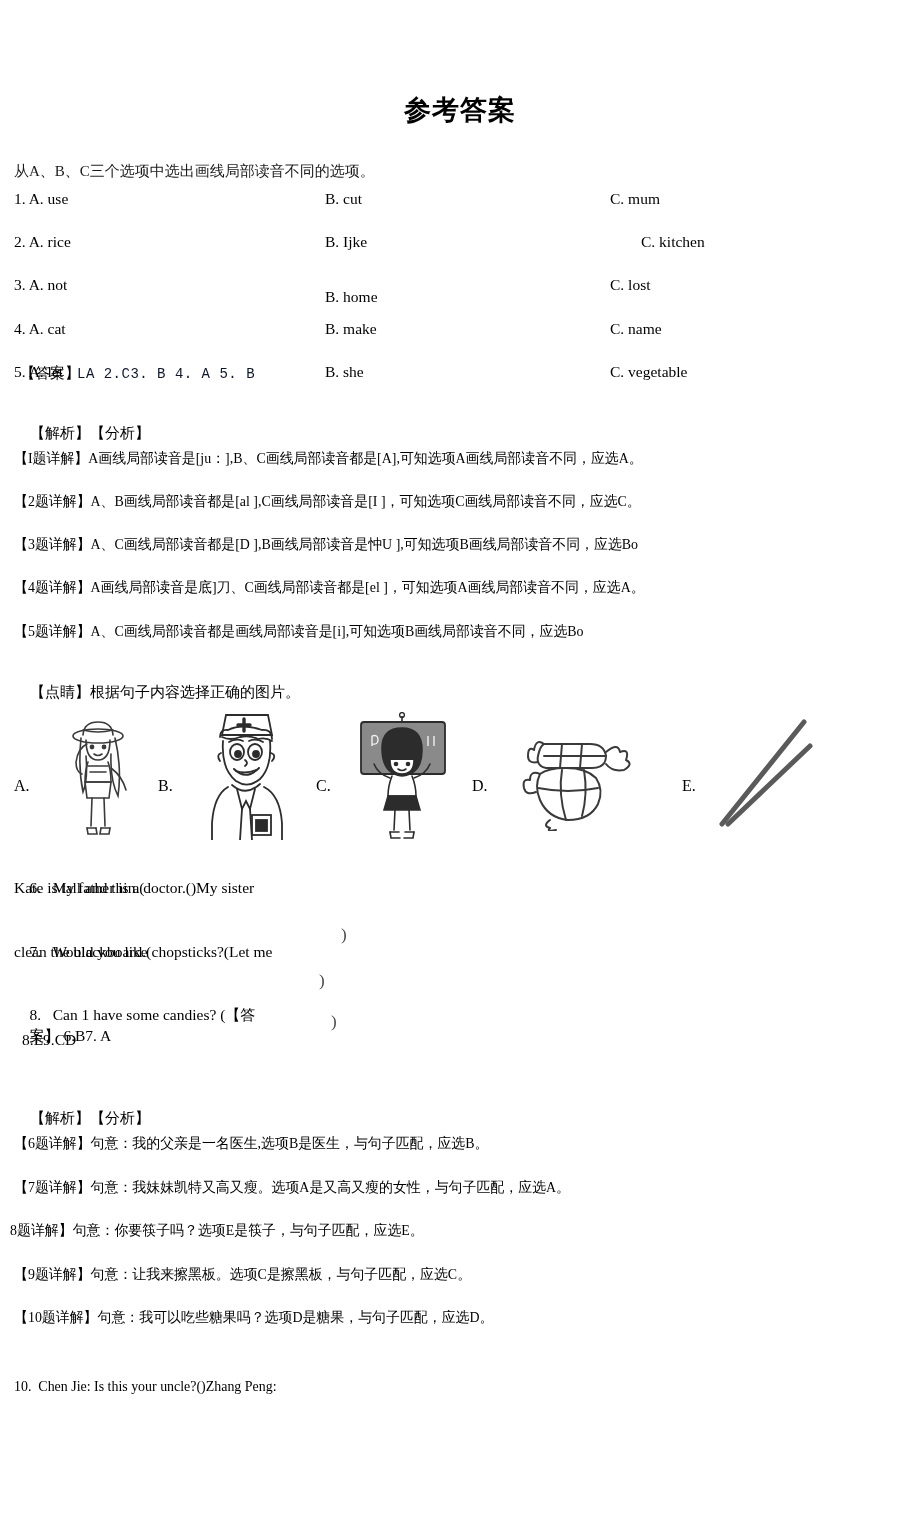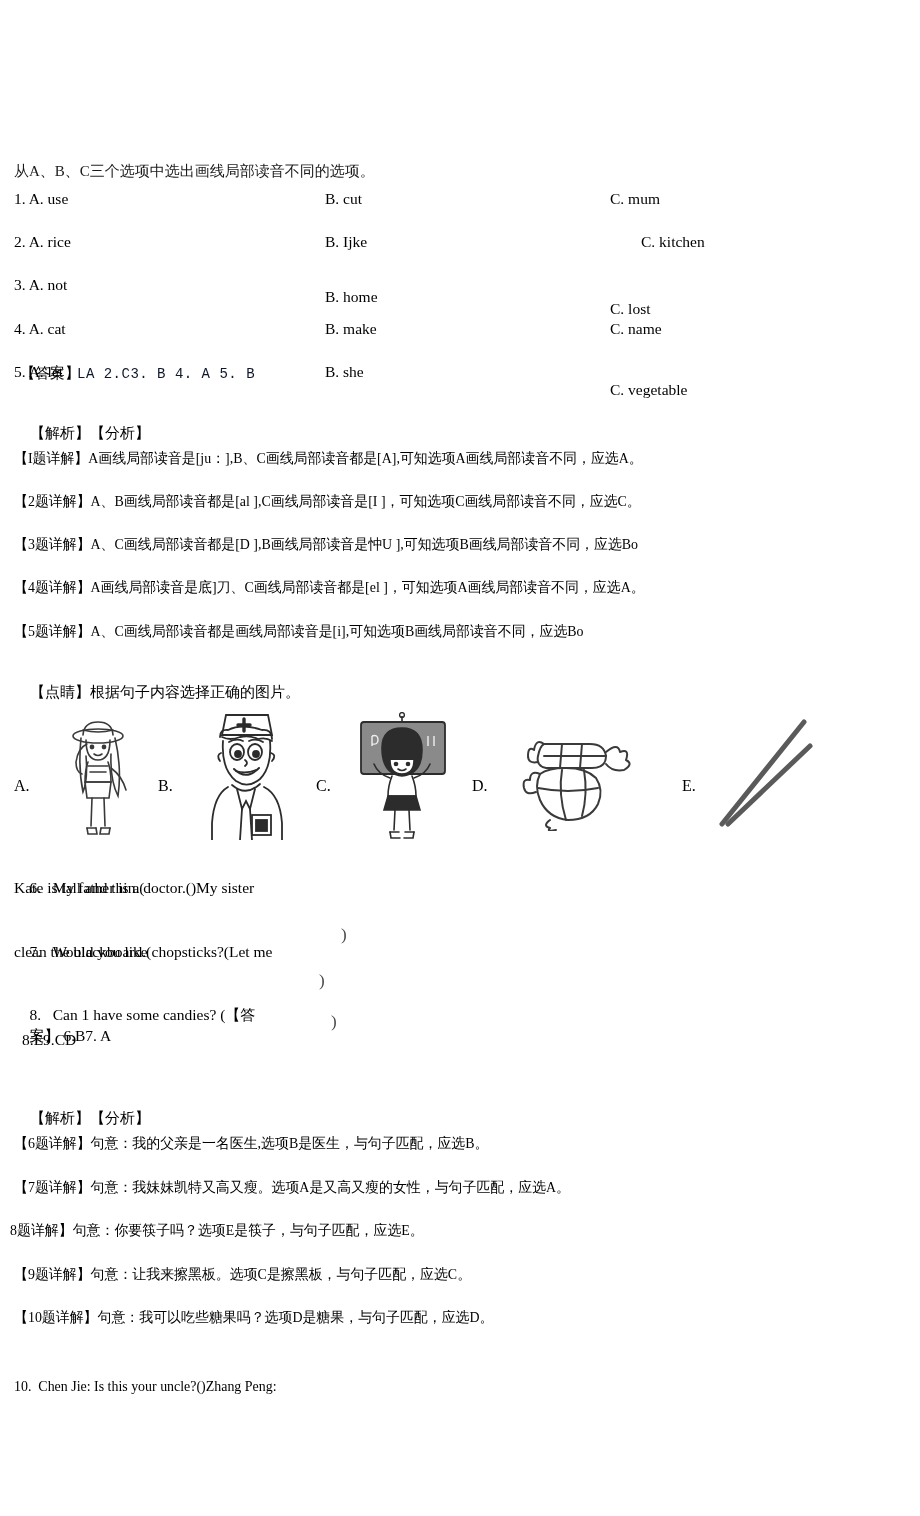--- a/index.html
+++ b/index.html
@@ -73,44 +73,45 @@
   .paren {
     font-size: 17px;
     color: #4a4a4a;
   }
 </style>
 </head>
 <body>
 
 <div class="page">
 
+  <div class="abs doc-title">参考答案</div>
 
   <div class="abs cn body-line" style="left:14px; top:163px;">从A、B、C三个选项中选出画线局部读音不同的选项。</div>
 
   <div class="abs qrow col-a" style="top:190px;"><span>1.</span> <span>A. use</span></div>
   <div class="abs qrow col-b" style="top:190px;">B. cut</div>
   <div class="abs qrow col-c" style="top:190px;">C. mum</div>
 
   <div class="abs qrow col-a" style="top:233px;"><span>2.</span> <span>A. rice</span></div>
   <div class="abs qrow col-b" style="top:233px;">B. Ijke</div>
   <div class="abs qrow col-c" style="top:233px;margin-left:31px;">C. kitchen</div>
 
   <div class="abs qrow col-a" style="top:276px;"><span>3.</span> <span>A. not</span></div>
   <div class="abs qrow col-b" style="top:276px;margin-top:12px;">B. home</div>
-  <div class="abs qrow col-c" style="top:276px;margin-top:24px;">C. lost</div>
+  <div class="abs qrow col-c" style="top:276px;">C. lost</div>
 
   <div class="abs qrow col-a" style="top:320px;"><span>4.</span> <span>A. cat</span></div>
   <div class="abs qrow col-b" style="top:320px;">B. make</div>
   <div class="abs qrow col-c" style="top:320px;">C. name</div>
 
   <div class="abs qrow col-a" style="top:363px;"><span>5.</span> <span>A. let</span></div>
   <div class="abs cn blue" style="left:20px; top:364px; font-size:15px;">【答案】</div>
   <div class="abs ans-mono" style="left:77px; top:366px;">LA 2.C3. B 4. A 5. B</div>
   <div class="abs qrow col-b" style="top:363px;">B. she</div>
-  <div class="abs qrow col-c" style="top:363px;margin-top:18px;">C. vegetable</div>
+  <div class="abs qrow col-c" style="top:363px;">C. vegetable</div>
 
   <div class="abs" style="left:14px; top:406px;">
     <span class="cn blue" style="font-size:15px;">【解析】</span><span class="cn" style="font-size:15px;">【分析】</span>
   </div>
 
   <div class="abs cn narrow" style="left:14px; top:449px; font-size:14.5px;">【I题详解】A画线局部读音是[ju：],B、C画线局部读音都是[A],可知选项A画线局部读音不同，应选A。</div>
   <div class="abs cn narrow" style="left:14px; top:492px; font-size:14.5px;">【2题详解】A、B画线局部读音都是[al ],C画线局部读音是[I ]，可知选项C画线局部读音不同，应选C。</div>
   <div class="abs cn narrow" style="left:14px; top:535px; font-size:14.5px;">【3题详解】A、C画线局部读音都是[D ],B画线局部读音是忡U ],可知选项B画线局部读音不同，应选Bo</div>
   <div class="abs cn narrow" style="left:14px; top:578px; font-size:14.5px;">【4题详解】A画线局部读音是底]刀、C画线局部读音都是[el ]，可知选项A画线局部读音不同，应选A。</div>
   <div class="abs cn narrow" style="left:14px; top:622px; font-size:14.5px;">【5题详解】A、C画线局部读音都是画线局部读音是[i],可知选项B画线局部读音不同，应选Bo</div>

